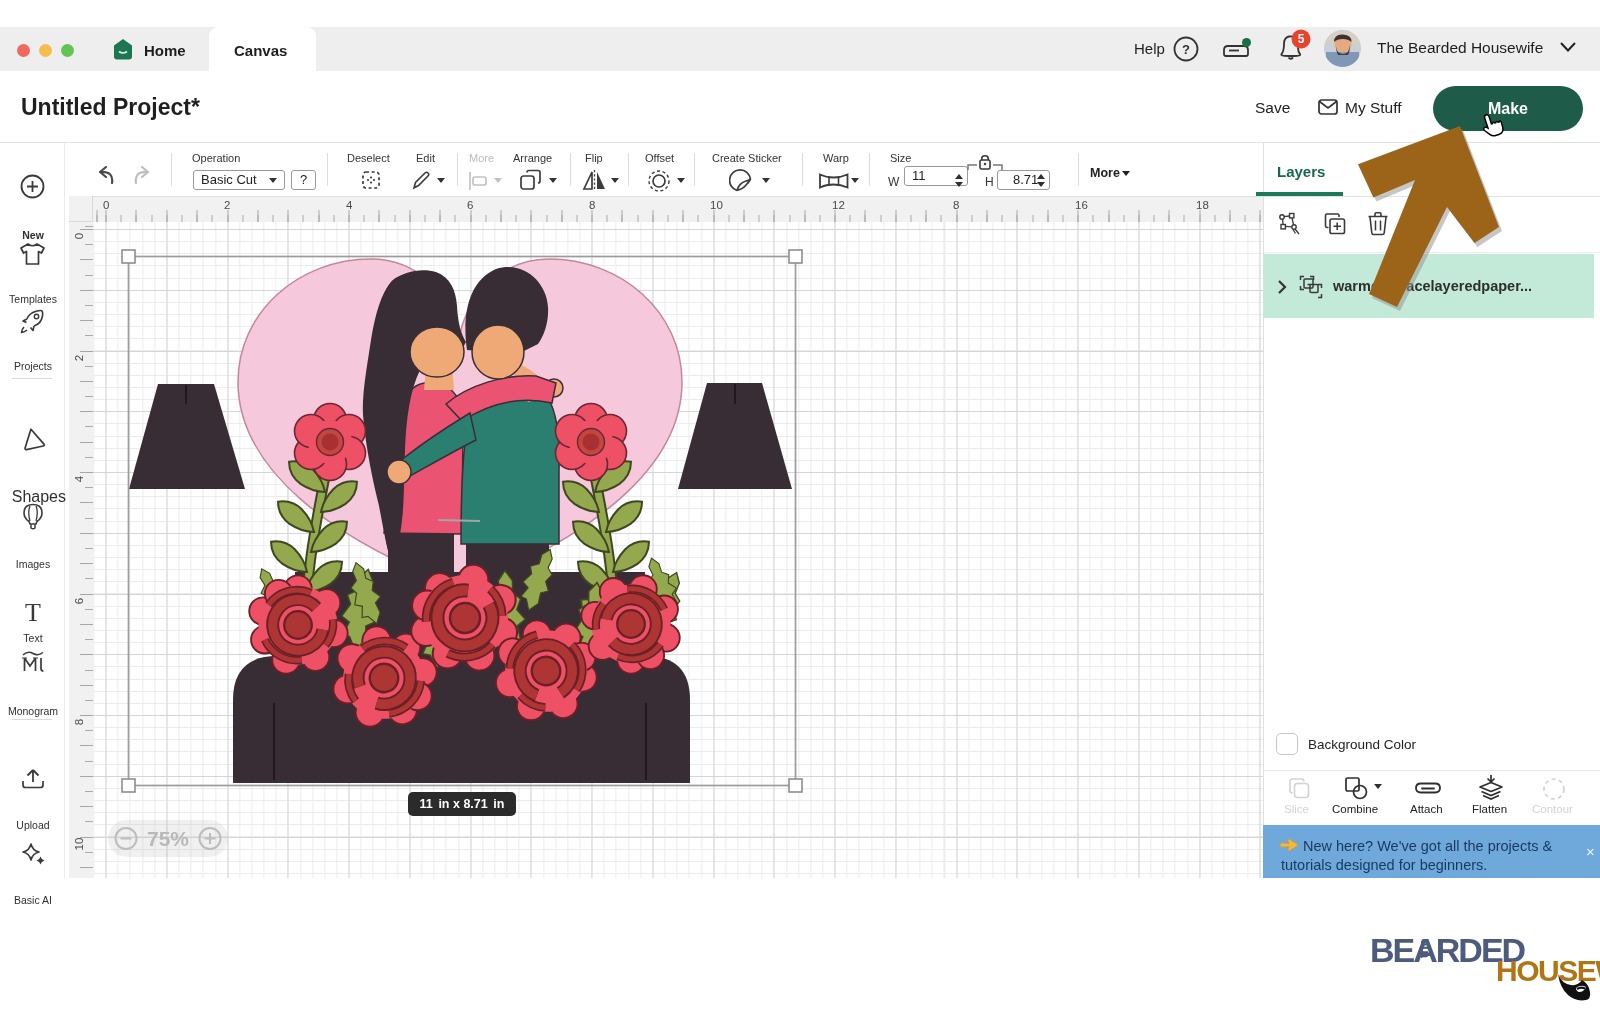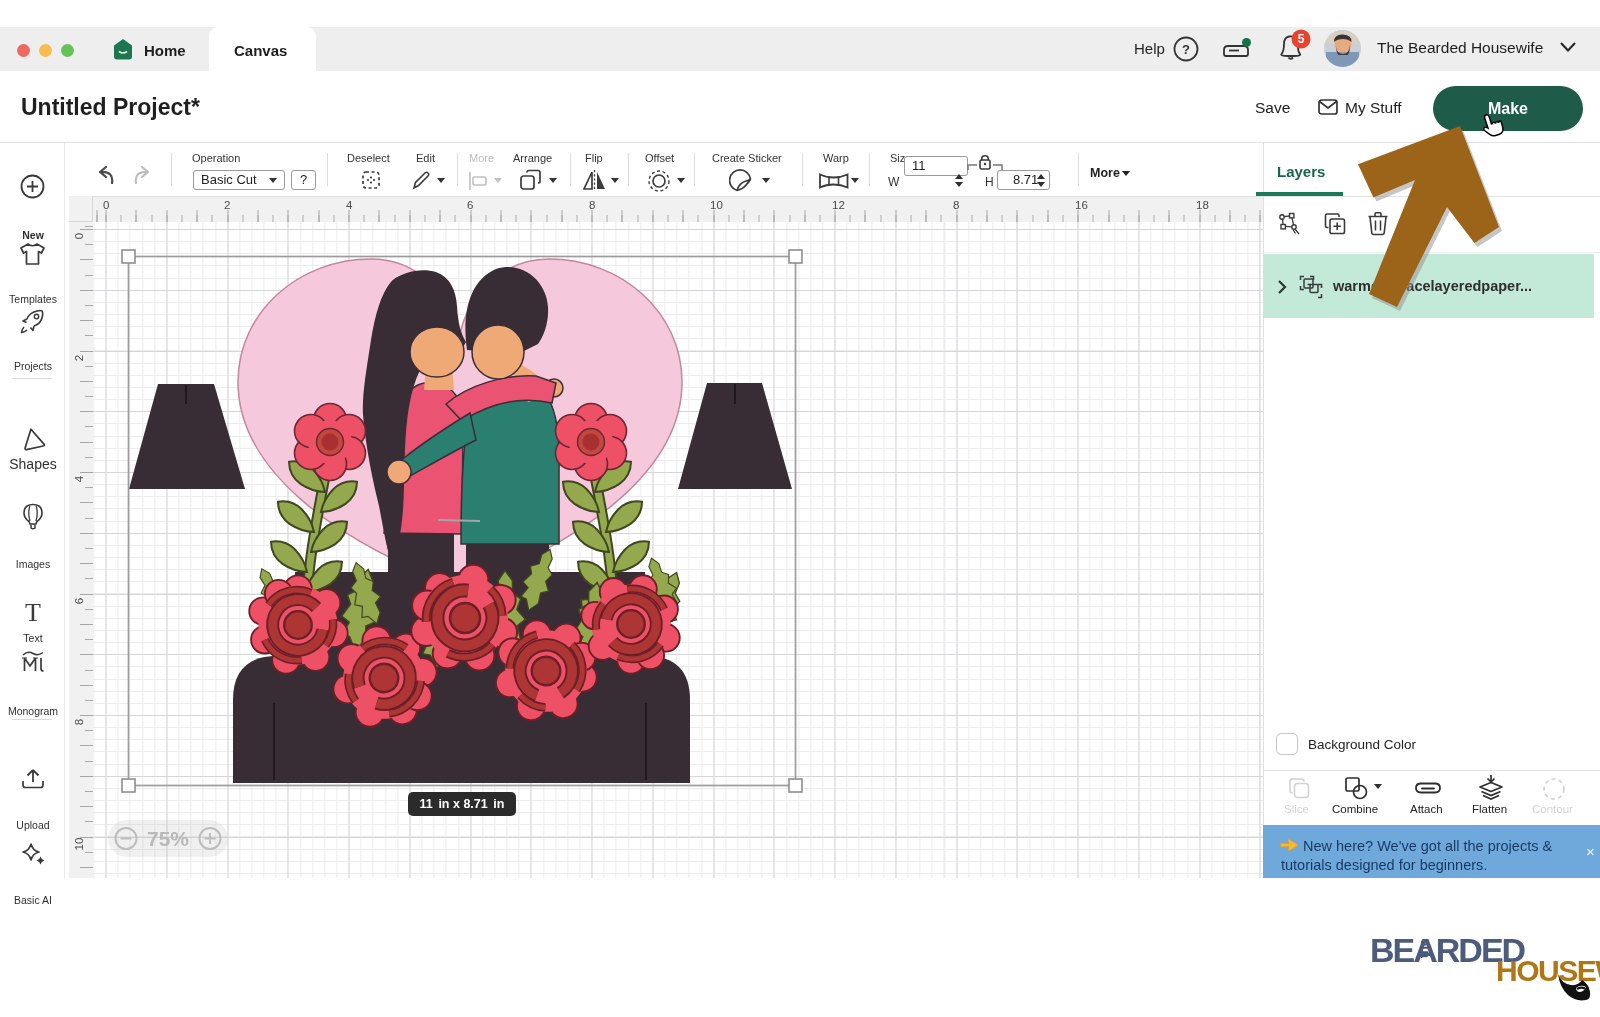--- a/index.html
+++ b/index.html
@@ -183,21 +183,21 @@
   <div class="tb-div abs" style="left:802px;"></div>
   <div class="tb-lbl" style="left:823px; top:152px;">Warp</div>
   <svg class="abs" style="left:818px; top:172px;" width="32" height="18" viewBox="0 0 32 18">
     <path d="M2 2.5 Q8 5.5 15.5 5.5 Q23 5.5 29.5 2.5 L29.5 15.5 Q23 12.5 15.5 12.5 Q8 12.5 2 15.5 Z" fill="none" stroke="#3c3c3c" stroke-width="1.8"></path>
     <path d="M11 4.6 L11 13.2 M20.5 4.6 L20.5 13.2" stroke="#3c3c3c" stroke-width="1.6"></path>
   </svg>
   <div class="caret" style="left:851px; top:178px;"></div>
   <div class="tb-div abs" style="left:869px;"></div>
   <div class="tb-lbl" style="left:890px; top:152px;">Size</div>
   <div class="tb-lbl" style="left:888px; top:175px; font-size:12px;">W</div>
-  <div class="inbox" style="left:904px; top:156px; width:64px; height:20px; line-height:18px; padding-left:7px;">11</div>
+  <div class="inbox" style="left:904px; top:166px; width:64px; height:20px; line-height:18px; padding-left:7px;">11</div>
   <svg class="abs" style="left:954px; top:174px;" width="10" height="13" viewBox="0 0 10 13">
     <path d="M5 0 L9 5 L1 5 Z" fill="#2e2e2e"></path>
       <path d="M5 13 L9 8 L1 8 Z" fill="#2e2e2e"></path>
   </svg>
   <svg class="abs" style="left:967px; top:155px;" width="36" height="16" viewBox="0 0 36 16">
     <path d="M1 15 L1 10 L10 10 M26 10 L35 10 L35 15" fill="none" stroke="#777" stroke-width="1.5"></path>
     <rect x="13" y="5" width="10" height="9" rx="1.5" fill="none" stroke="#3c3c3c" stroke-width="1.6"></rect>
     <path d="M14.8 5 L14.8 3.4 Q14.8 0.8 18 0.8 Q21.2 0.8 21.2 3.4 L21.2 5" fill="none" stroke="#3c3c3c" stroke-width="1.6"></path>
     <circle cx="18" cy="9" r="1.2" fill="#3c3c3c"></circle>
   </svg>
@@ -224,21 +224,21 @@
   <svg class="abs" style="left:19px; top:308px;" width="27" height="27" viewBox="0 0 27 27">
     <path d="M15 18 Q22 16 23.5 8 Q24 4 23 3 Q22 2 18 3 Q10 5 8 11" fill="none" stroke="#3a3a3a" stroke-width="1.6"></path>
     <circle cx="17.5" cy="8.5" r="2.2" fill="none" stroke="#3a3a3a" stroke-width="1.4"></circle>
     <path d="M8 11 L4 13 L7.5 14.5 M15 18 L14 22.5 L11.5 19.5 M5 19 Q3 21 2.5 24.5 Q6 24 8 22" fill="none" stroke="#3a3a3a" stroke-width="1.6" stroke-linejoin="round"></path>
   </svg>
   <div class="abs side-item" style="top:340px; font-size:10.5px;">Projects</div>
   <div class="side-div" style="top:378px;"></div>
   <svg class="abs" style="left:20px; top:426px;" width="26" height="26" viewBox="0 0 26 26">
     <path d="M13 3 L22.5 20 Q23.5 22 21.5 22 L4.5 22 Q2.5 22 3.5 20 Z" fill="none" stroke="#3a3a3a" stroke-width="1.7" stroke-linejoin="round" transform="rotate(-12 13 13)"></path>
   </svg>
-  <div class="abs side-item" style="top:436px; font-size:14px;">Shapes</div>
+  <div class="abs side-item" style="top:468px; font-size:16px;text-align:right;">Shapes</div>
   <svg class="abs" style="left:21px; top:503px;" width="24" height="28" viewBox="0 0 24 28">
     <path d="M12 1.5 Q21 1.5 21 10 Q21 15 16 18.5 L15 21 L9 21 L8 18.5 Q3 15 3 10 Q3 1.5 12 1.5 Z" fill="none" stroke="#3a3a3a" stroke-width="1.6"></path>
     <path d="M10 21.5 L10 25 Q12 26.5 14 25 L14 21.5" fill="none" stroke="#3a3a3a" stroke-width="1.5"></path>
     <path d="M9 3 Q6.5 9 9 18 M15 3 Q17.5 9 15 18" fill="none" stroke="#3a3a3a" stroke-width="1.3"></path>
   </svg>
   <div class="abs side-item" style="top:538px; font-size:10.5px;">Images</div>
   <div class="abs side-item" style="top:578px; font-size:26px; font-family:'Liberation Serif',serif; color:#3a3a3a;">T</div>
   <div class="abs side-item" style="top:612px; font-size:10.5px;">Text</div>
   <svg class="abs" style="left:19px; top:650px;" width="28" height="26" viewBox="0 0 28 26">
     <path d="M4 5 Q9 0.5 14 3.5 Q19 6.5 24 2.5" fill="none" stroke="#3a3a3a" stroke-width="1.6"></path>

